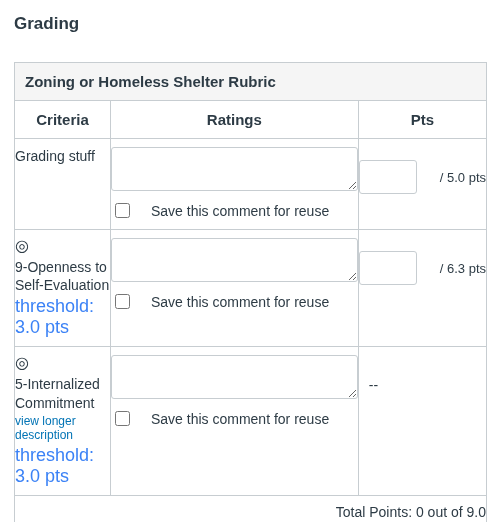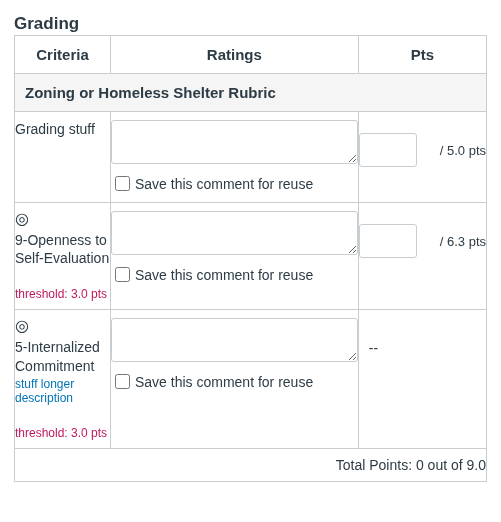--- a/index.html
+++ b/index.html
@@ -8,21 +8,21 @@
     padding: 14px;
     font-family: -apple-system, BlinkMacSystemFont, "Segoe UI", Helvetica, Arial, sans-serif;
     font-size: 14px;
     color: #2d3b45;
     background: #fff;
     width: 501px;
   }
   h2.section-title {
     font-size: 17px;
     font-weight: 700;
-    margin: 0 0 1px 0;
+    margin: 0 0 28px 0;
   }
   table.rubric {
     width: 100%;
     border-collapse: collapse;
     border: 1px solid #c7cdd1;
   }
   table.rubric th.title-cell {
     text-align: left;
     font-weight: 700;
     background: #f5f5f5;
@@ -44,23 +44,23 @@
     vertical-align: top;
     font-size: 14px;
   }
   .crit-col { width: 96px; }
   .pts-col  { width: 128px; }
   .criterion-name {
     font-size: 14px;
     line-height: 1.3;
   }
   .threshold {
-    font-size: 12px;
-    color: #be185d;
-    margin-top: 20px;
+    font-size: 18px;
+    color: #3b82f6;
+    margin-top: 2px;
   }
   .view-longer {
     font-size: 12px;
     color: #0374b5;
     cursor: pointer;
     margin-top: 2px;
     line-height: 1.2;
   }
   .target-icon {
     font-size: 16px;
@@ -74,21 +74,21 @@
     border: 1px solid #c7cdd1;
     border-radius: 3px;
     font-family: inherit;
     font-size: 13px;
     padding: 4px;
     margin-bottom: 6px;
   }
   .reuse-row {
     display: flex;
     align-items: center;
-    gap: 2px;
+    gap: 18px;
     font-size: 14px;
   }
   .reuse-row input[type=checkbox] {
     width: 15px;
     height: 15px;
   }
   .pts-cell-inner {
     display: flex;
     align-items: center;
     justify-content: flex-end;
@@ -121,26 +121,26 @@
   }
 </style>
 </head>
 <body>
 
 <h2 class="section-title">Grading</h2>
 
 <table class="rubric">
   <tbody>
       <tr>
+    <th class="title-cell" colspan="3">Zoning or Homeless Shelter Rubric</th>
+  </tr>
+  <tr>
     <th class="col-head crit-col">Criteria</th>
     <th class="col-head">Ratings</th>
     <th class="col-head pts-col">Pts</th>
-  </tr>
-  <tr>
-    <th class="title-cell" colspan="3">Zoning or Homeless Shelter Rubric</th>
   </tr>
 
   <tr>
     <td class="crit-col">
       <div class="criterion-name">Grading stuff</div>
     </td>
     <td>
       <textarea class="comment" style=""></textarea>
       <label class="reuse-row">
         <input type="checkbox" style="">
@@ -173,21 +173,21 @@
         <input class="pts-input" type="text" style="">
         <span class="pts-suffix">/ 6.3 pts</span>
       </div>
     </td>
   </tr>
 
   <tr>
     <td class="crit-col">
       <div class="target-icon">◎</div>
       <div class="criterion-name">5-Internalized Commitment</div>
-      <div class="view-longer">stuff longer description</div>
+      <div class="view-longer">view longer description</div>
       <div class="threshold">threshold: 3.0 pts</div>
     </td>
     <td>
       <textarea class="comment" style=""></textarea>
       <label class="reuse-row">
         <input type="checkbox" style="">
         <span>Save this comment for reuse</span>
       </label>
     </td>
     <td class="pts-col">

